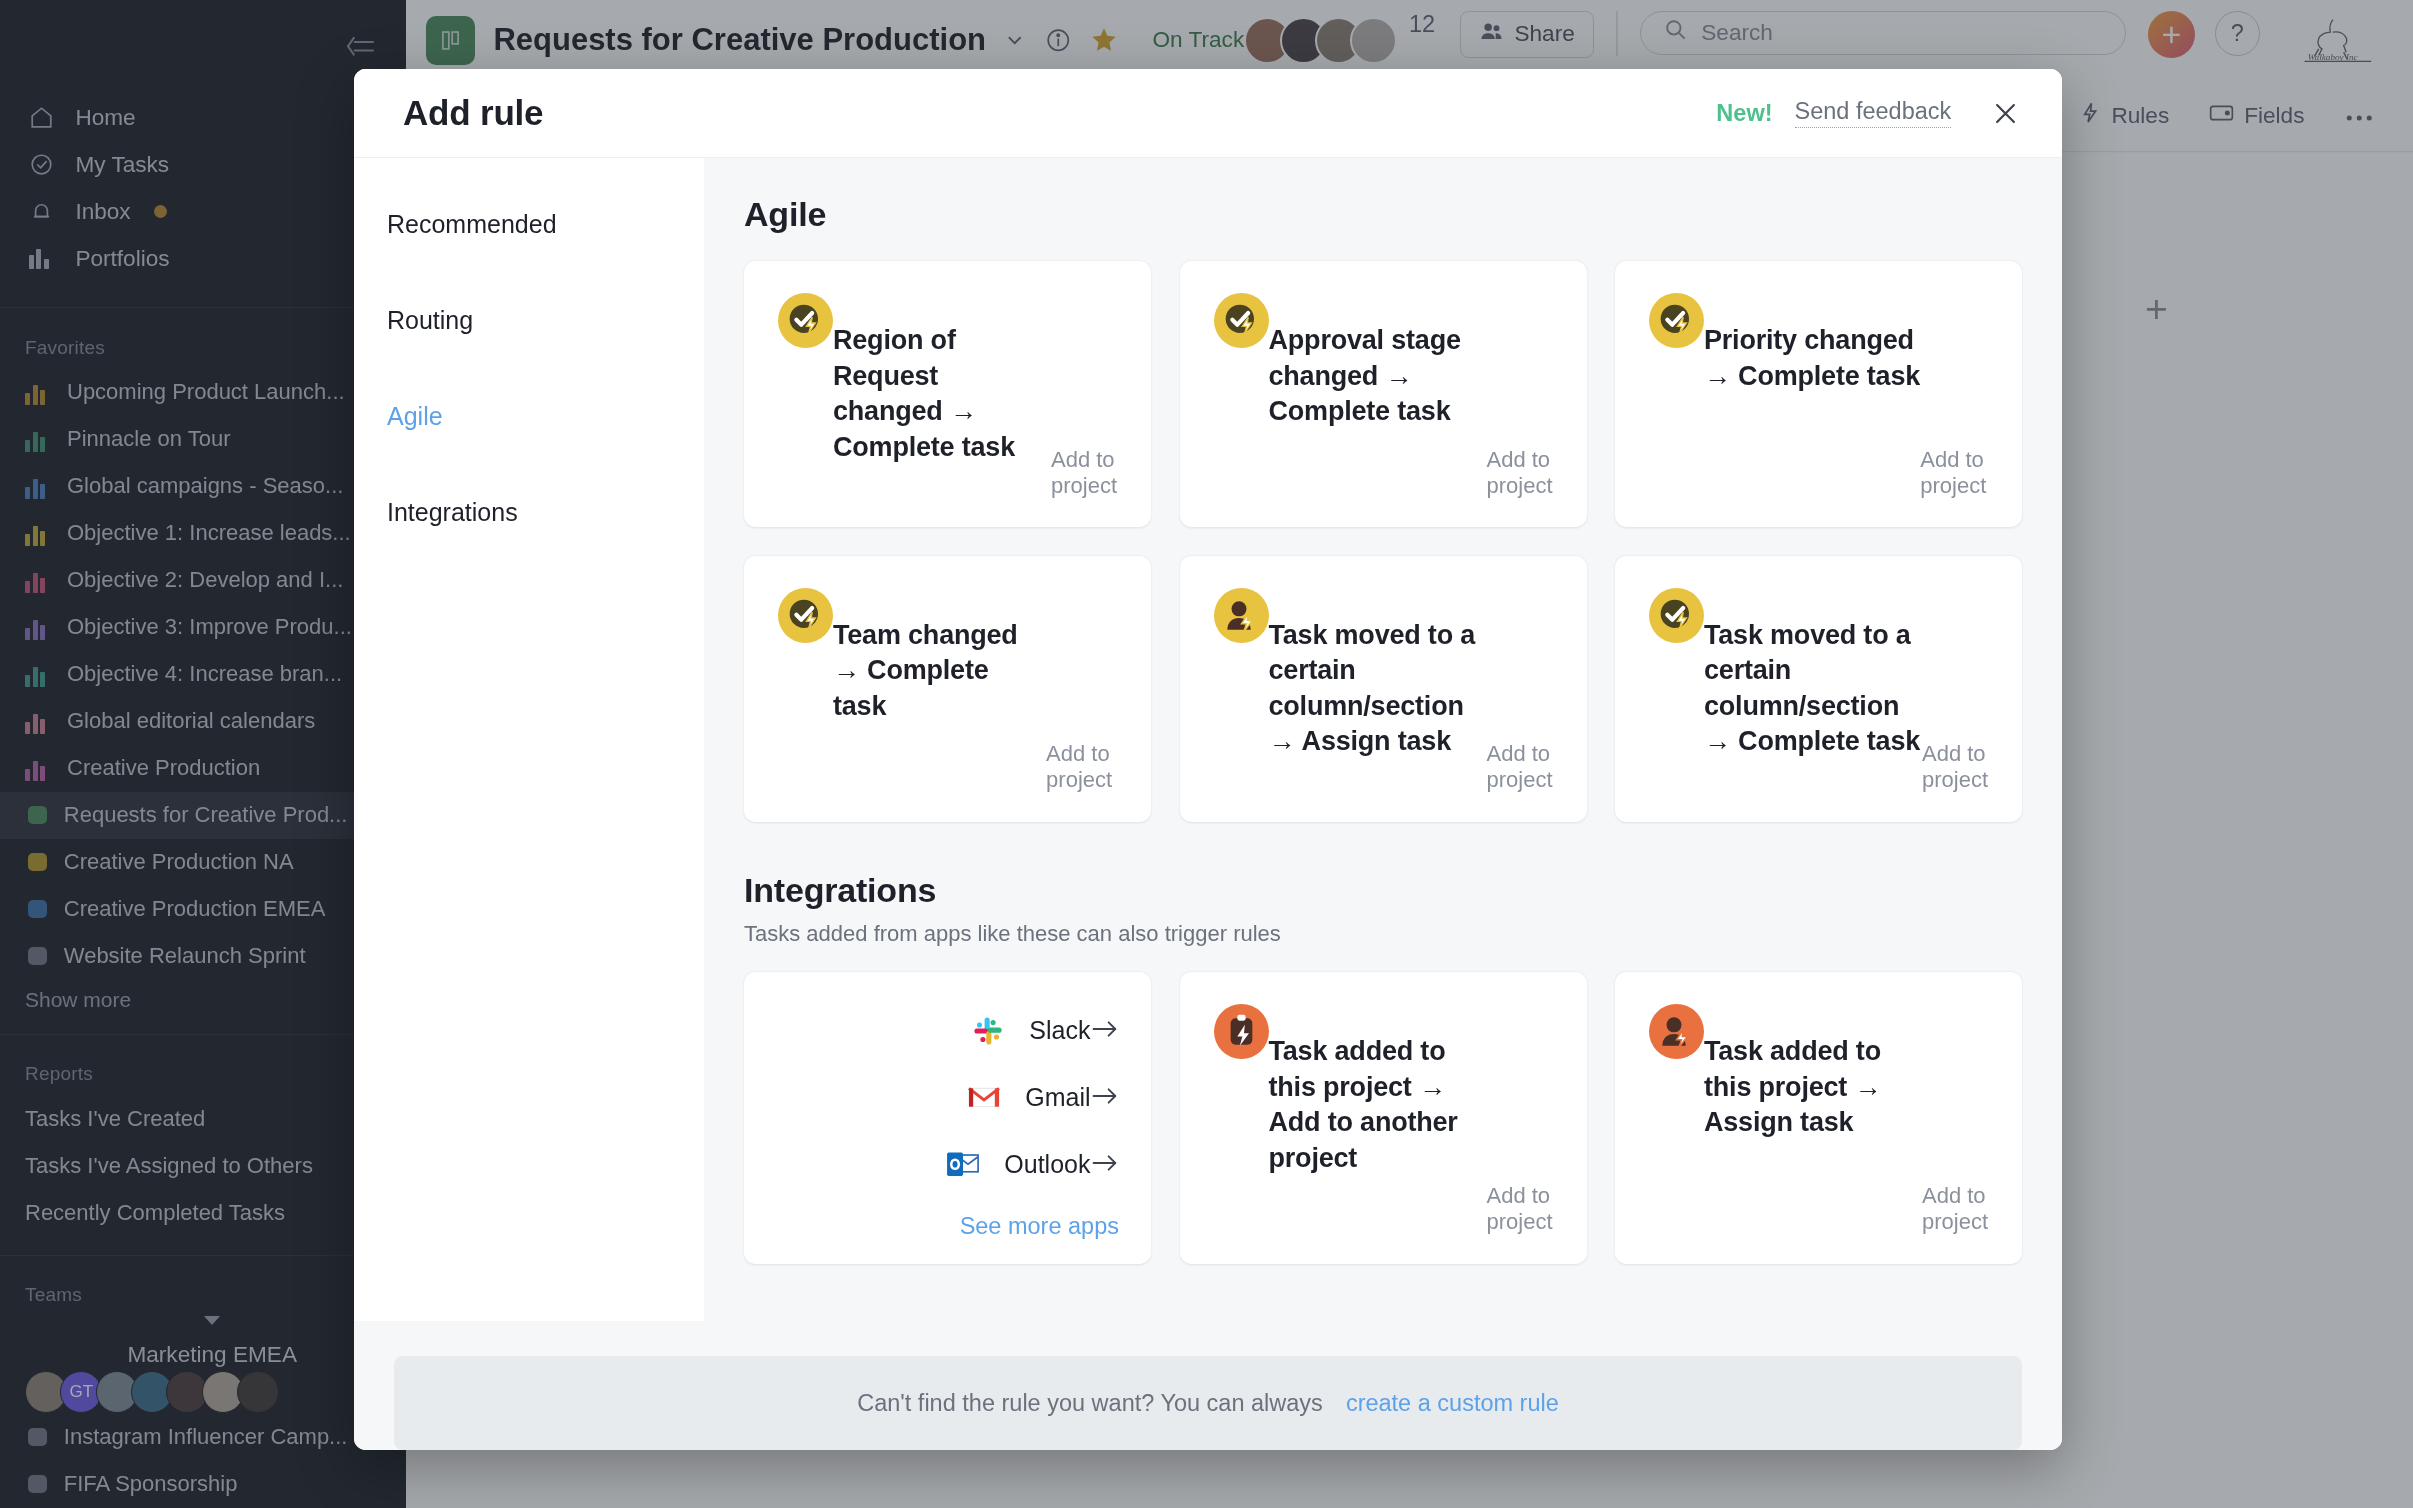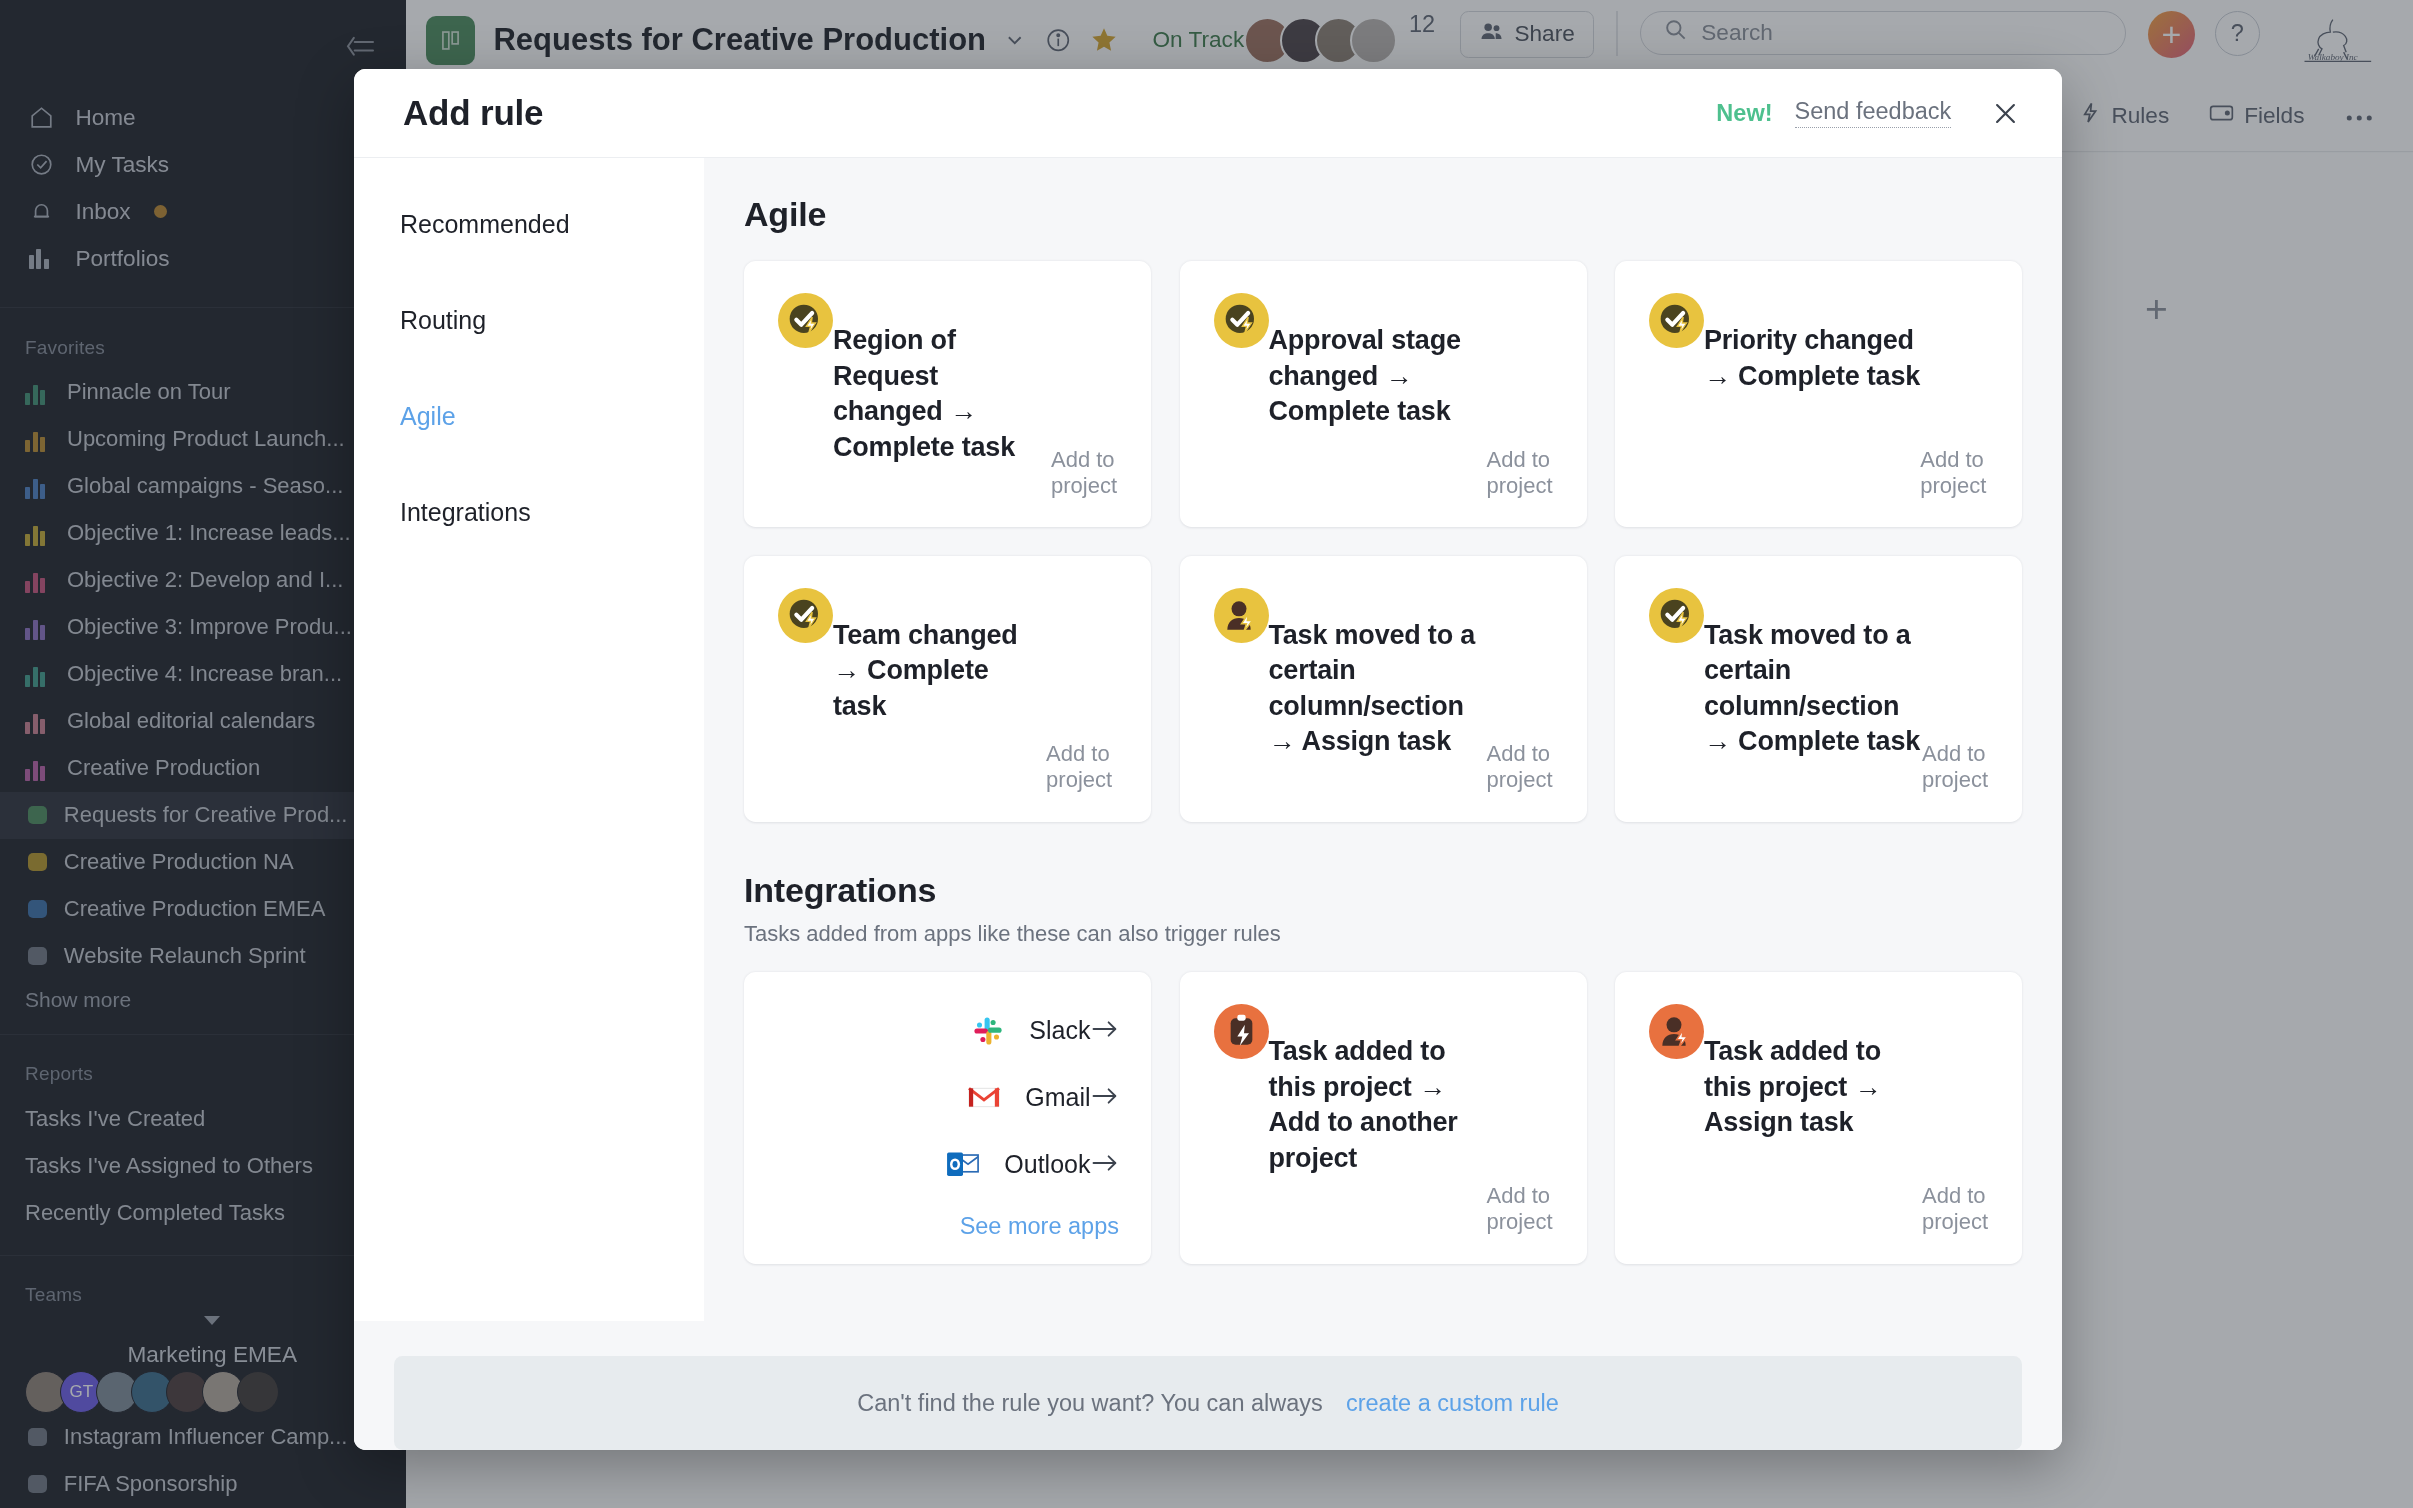--- a/index.html
+++ b/index.html
@@ -116,21 +116,21 @@
     height:89px; flex:0 0 89px; display:flex; align-items:center;
     padding:0 37px 0 49px; border-bottom:0.8px solid #eceef1; background:#fff;
   }
   #modal-title { font-size:35px; font-weight:bold; color:#1e2129; letter-spacing:-0.2px;}
   .mh-right{ margin-left:auto; display:flex; align-items:center; gap:22px;}
   .badge-new{ font-size:23.5px; font-weight:bold; color:#4ec08e; }
   .feedback-link{ font-size:23.5px; color:#6b727e; border-bottom:1.7px dotted #9aa0ab; padding-bottom:2.5px; cursor:pointer;}
   .close-x{ width:40px;height:40px; display:flex;align-items:center;justify-content:center; cursor:pointer; margin-left:11.7px;}
 
   #modal-body { flex:1; display:flex; min-height:0; }
-  #modal-nav { width:350px; flex:0 0 350px; background:#fff; padding:52px 0 0 46px; }
+  #modal-nav { width:350px; flex:0 0 350px; background:#fff; padding:52px 0 0 33px; }
   .nav-item{ font-size:25px; color:#1e2129; margin-bottom:67px; cursor:pointer; }
   .nav-item.active{ color:#5da2e8; }
 
   #modal-content {
     flex:1; background:#f6f7f9; padding:37px 40px 0 40px; overflow:hidden;
   }
   .sec-title{ font-size:34px; font-weight:bold; color:#1e2129; margin-bottom:27px; letter-spacing:-0.2px;}
   .sec-sub{ font-size:22px; color:#6b727e; margin-top:-15px; margin-bottom:28.5px;}
 
   .grid{ display:grid; grid-template-columns: repeat(3, 1fr); gap:28.5px; }
@@ -215,33 +215,33 @@
         </span>
         <span>Portfolios</span>
       </div>
     </div>
     <div class="sb-divider"></div>
 
     <div class="sb-section">Favorites</div>
     <div id="fav-list">
         <div class="sb-item">
           <span class="bars">
+      <i style="background:#b98a2e"></i>
+            <i style="background:#b98a2e"></i>
+            <i style="background:#b98a2e"></i>
+          </span>
+          <span>Upcoming Product Launch...</span>
+        </div>
+        <div class="sb-item">
+          <span class="bars">
       <i style="background:#3f8f72"></i>
             <i style="background:#3f8f72"></i>
             <i style="background:#3f8f72"></i>
           </span>
           <span>Pinnacle on Tour</span>
-        </div>
-        <div class="sb-item">
-          <span class="bars">
-      <i style="background:#b98a2e"></i>
-            <i style="background:#b98a2e"></i>
-            <i style="background:#b98a2e"></i>
-          </span>
-          <span>Upcoming Product Launch...</span>
         </div>
         <div class="sb-item">
           <span class="bars">
       <i style="background:#4a7fc1"></i>
             <i style="background:#4a7fc1"></i>
             <i style="background:#4a7fc1"></i>
           </span>
           <span>Global campaigns - Seaso...</span>
         </div>
         <div class="sb-item">

